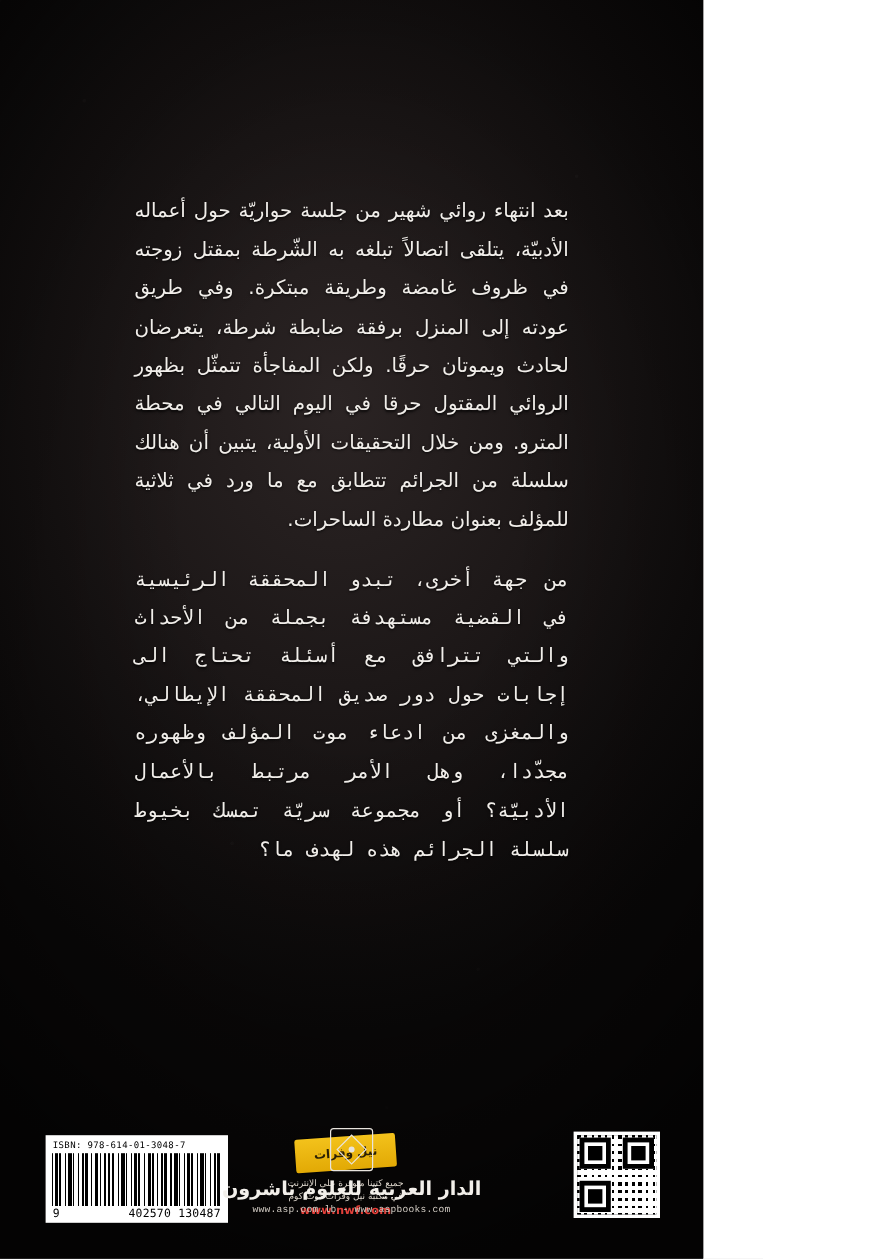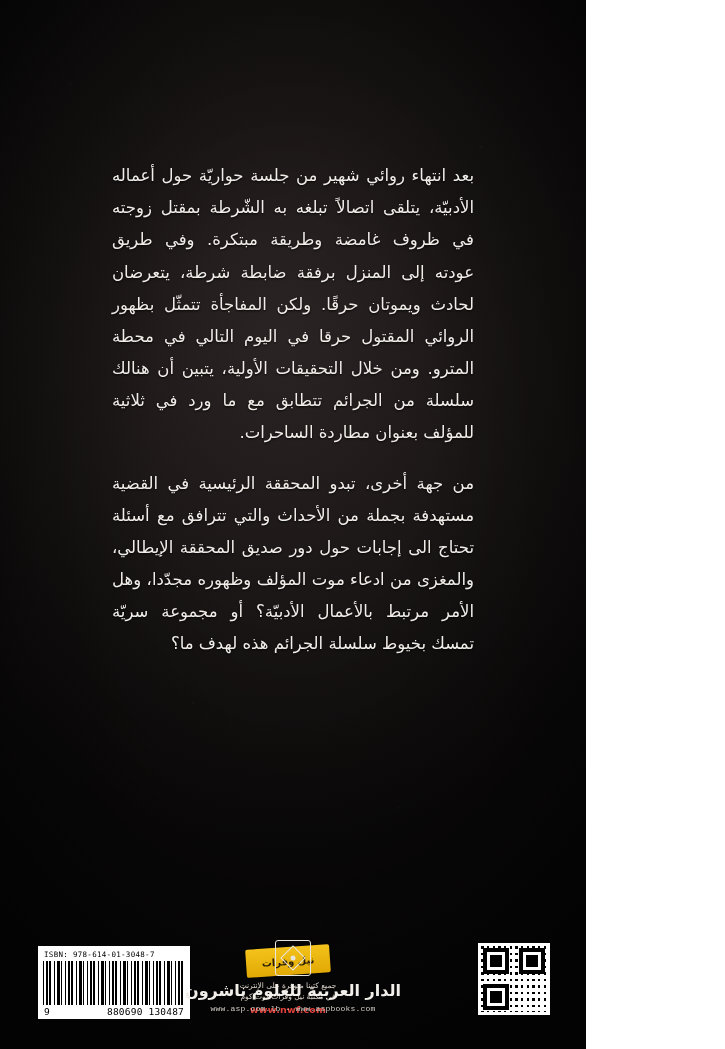--- a/index.html
+++ b/index.html
@@ -53,21 +53,21 @@
     color: #f1eeea;
     font-family: "DejaVu Sans", sans-serif;
     font-size: 16.5px;
     line-height: 1.95;
     letter-spacing: 0px;
     text-shadow: 0 1px 2px rgba(0,0,0,.8);
   }
   .blurb p {
     margin: 0 0 18px 0;
   }
-  .blurb p:last-child { margin-bottom: 0; }
+  .blurb p:last-child { margin-bottom: 0; font-family: Liberation Mono, monospace; }
 
   
   .footer {
     position: absolute;
     left: 0;
     right: 0;
     bottom: 26px;
     height: 120px;
   }
 
@@ -263,21 +263,21 @@
     <p>من جهة أخرى، تبدو المحققة الرئيسية في القضية مستهدفة بجملة من الأحداث والتي تترافق مع أسئلة تحتاج الى إجابات حول دور صديق المحققة الإيطالي، والمغزى من ادعاء موت المؤلف وظهوره مجدّدا، وهل الأمر مرتبط بالأعمال الأدبيّة؟ أو مجموعة سريّة تمسك بخيوط سلسلة الجرائم هذه لهدف ما؟</p>
   </div>
 
   <div class="footer">
 
     <div class="barcode-box">
       <div class="isbn-text">ISBN: 978-614-01-3048-7</div>
       <div class="bars"></div>
       <div class="bars-bottom">
         <span>9</span>
-        <span>880690 130487</span>
+        <span>402570 130487</span>
       </div>
     </div>
 
     <div class="nwf">
       <div class="nwf-logo">
         <span>نيل وفرات</span>
       </div>
       <div class="nwf-line">جميع كتبنا متوفرة على الإنترنت</div>
       <div class="nwf-line">في مكتبة نيل وفرات دوت كوم</div>
       <div class="nwf-url">www.nwf.com</div>

